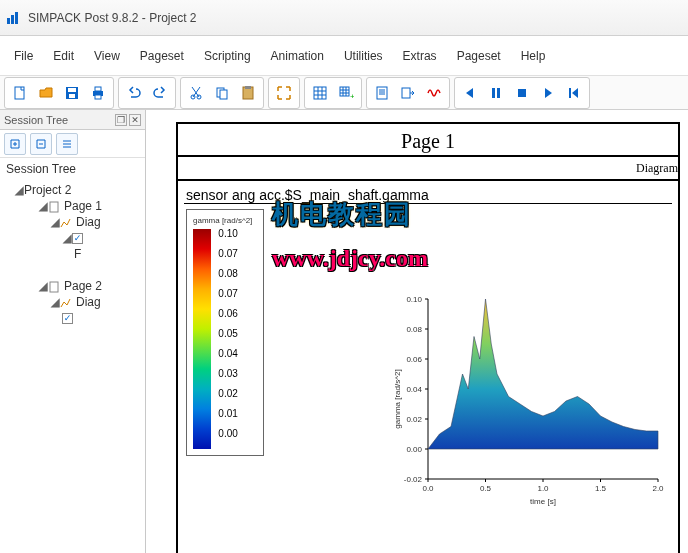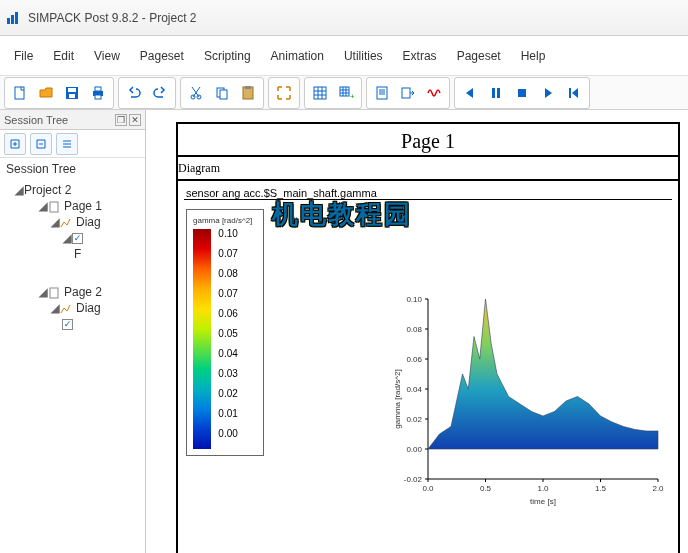--- a/index.html
+++ b/index.html
@@ -30,23 +30,23 @@
 .tree { padding:2px 2px 12px 4px; font-size:12px; color:#333; overflow:auto; flex:1; }
 .node { white-space:nowrap; padding:1px 0; }
 .tw { display:inline-block; width:10px; text-align:center; color:#666; cursor:pointer; }
 .ic { display:inline-block; width:14px; height:12px; margin-right:2px; vertical-align:middle; }
 .indent1{padding-left:10px}.indent2{padding-left:22px}.indent3{padding-left:34px}.indent4{padding-left:46px}.indent5{padding-left:58px}.indent6{padding-left:70px}
 .cbox { width:11px; height:11px; border:1px solid #888; display:inline-block; vertical-align:middle; margin-right:3px; font-size:9px; line-height:9px; text-align:center; color:#06c; }
 
 .canvas { flex:1; position:relative; background:#fff; overflow:hidden; }
 .page { position:absolute; left:30px; top:12px; right:8px; bottom:8px; border:2px solid #000; background:#fff; }
 .page-title { text-align:center; font-size:20px; font-family:"Times New Roman",serif; padding:6px 0 2px; border-bottom:2px solid #000; }
-.page-sub { text-align:left; font-size:12px; font-family:"Times New Roman",serif; padding:4px 0 3px; border-bottom:2px solid #000; }
+.page-sub { text-align:right; font-size:12px; font-family:"Times New Roman",serif; padding:4px 0 3px; border-bottom:2px solid #000; }
 .diagram-area { position:relative; padding:4px 6px; }
-.sensor-label { font-size:11px; padding:2px 0 0 2px; border-bottom:1px solid #000; margin-bottom:6px; }
+.sensor-label { font-size:14px; padding:2px 0 0 2px; border-bottom:1px solid #000; margin-bottom:6px; }
 
 .chart-box { border:1px solid #666; padding:6px 4px 6px 6px; width:78px; position:absolute; left:8px; top:28px; }
 .chart-box .clabel { font-size:8px; color:#333; margin-bottom:4px; }
 .gradient { width:18px; height:220px; background:linear-gradient(to bottom,#9a0000,#e00000,#ff6000,#ffb000,#ffe000,#c0f000,#60e040,#00d080,#00b0c0,#0080e0,#0040d0,#0010b0); display:inline-block; vertical-align:top; }
 .ticks { display:inline-block; vertical-align:top; margin-left:4px; font-size:10px; color:#000; line-height:1; }
 .ticks div { height:20px; }
 
 .watermark1 { position:absolute; left:94px; top:16px; font-size:26px; font-weight:700; font-family:"SimSun","Microsoft YaHei",serif; color:#0369a1; text-shadow:1px 1px 0 #000,-1px -1px 0 #000,1px -1px 0 #000,-1px 1px 0 #000,0 0 3px #ffd000; letter-spacing:2px; }
 .watermark2 { position:absolute; left:94px; top:64px; font-size:24px; font-weight:900; font-family:"Times New Roman",serif; color:#ff0060; text-shadow:1px 1px 0 #000,-1px -1px 0 #000,1px -1px 0 #000,-1px 1px 0 #000; }
 
@@ -249,21 +249,21 @@
     <div class="tree">
       <div class="node indent1"><span class="tw">◢</span><span>Project 2</span></div>
       <div class="node indent3"><span class="tw">◢</span><span class="ic"><svg width="12" height="12" viewBox="0 0 12 12">
               <rect x="2" y="1" width="8" height="10" fill="#fff" stroke="#888"></rect>
             </svg></span><span>Page 1</span></div>
       <div class="node indent4"><span class="tw">◢</span><span class="ic"><svg width="12" height="12" viewBox="0 0 12 12">
               <path d="M1 10 4 5l3 3 3-6" fill="none" stroke="#d08000"></path>
             </svg></span><span>Diag</span></div>
       <div class="node indent5"><span class="tw">◢</span><span class="cbox">✓</span></div>
       <div class="node indent6"><span>F</span></div>
-      <div class="node indent3" style="margin-top:22px"><span class="tw">◢</span><span class="ic"><svg width="12" height="12" viewBox="0 0 12 12">
+      <div class="node indent3" style="margin-top:16px"><span class="tw">◢</span><span class="ic"><svg width="12" height="12" viewBox="0 0 12 12">
               <rect x="2" y="1" width="8" height="10" fill="#fff" stroke="#888"></rect>
             </svg></span><span>Page 2</span></div>
       <div class="node indent4"><span class="tw">◢</span><span class="ic"><svg width="12" height="12" viewBox="0 0 12 12">
               <path d="M1 10 4 5l3 3 3-6" fill="none" stroke="#d08000"></path>
             </svg></span><span>Diag</span></div>
       <div class="node indent5"><span class="cbox">✓</span></div>
     </div>
   </div>
 
   <div class="canvas">
@@ -278,20 +278,21 @@
           <span class="gradient"></span>
           <span class="ticks">
             <div>0.10</div><div>0.07</div><div>0.08</div>
             <div>0.07</div><div>0.06</div><div>0.05</div>
             <div>0.04</div><div>0.03</div><div>0.02</div>
             <div>0.01</div><div>0.00</div>
           </span>
         </div>
 
         <div class="watermark1">机电教程园</div>
+        <div class="watermark2">www.jdjcy.com</div>
 
         <div class="plot">
           <svg viewBox="0 0 280 220">
             <defs>
               <linearGradient id="fillg" x1="0" y1="0" x2="0" y2="1">
                 <stop offset="0%" stop-color="#f5c040"></stop>
                   <stop offset="30%" stop-color="#80d060"></stop>
                 <stop offset="60%" stop-color="#20a0c0"></stop>
                   <stop offset="100%" stop-color="#1040b0"></stop>
               </linearGradient>

